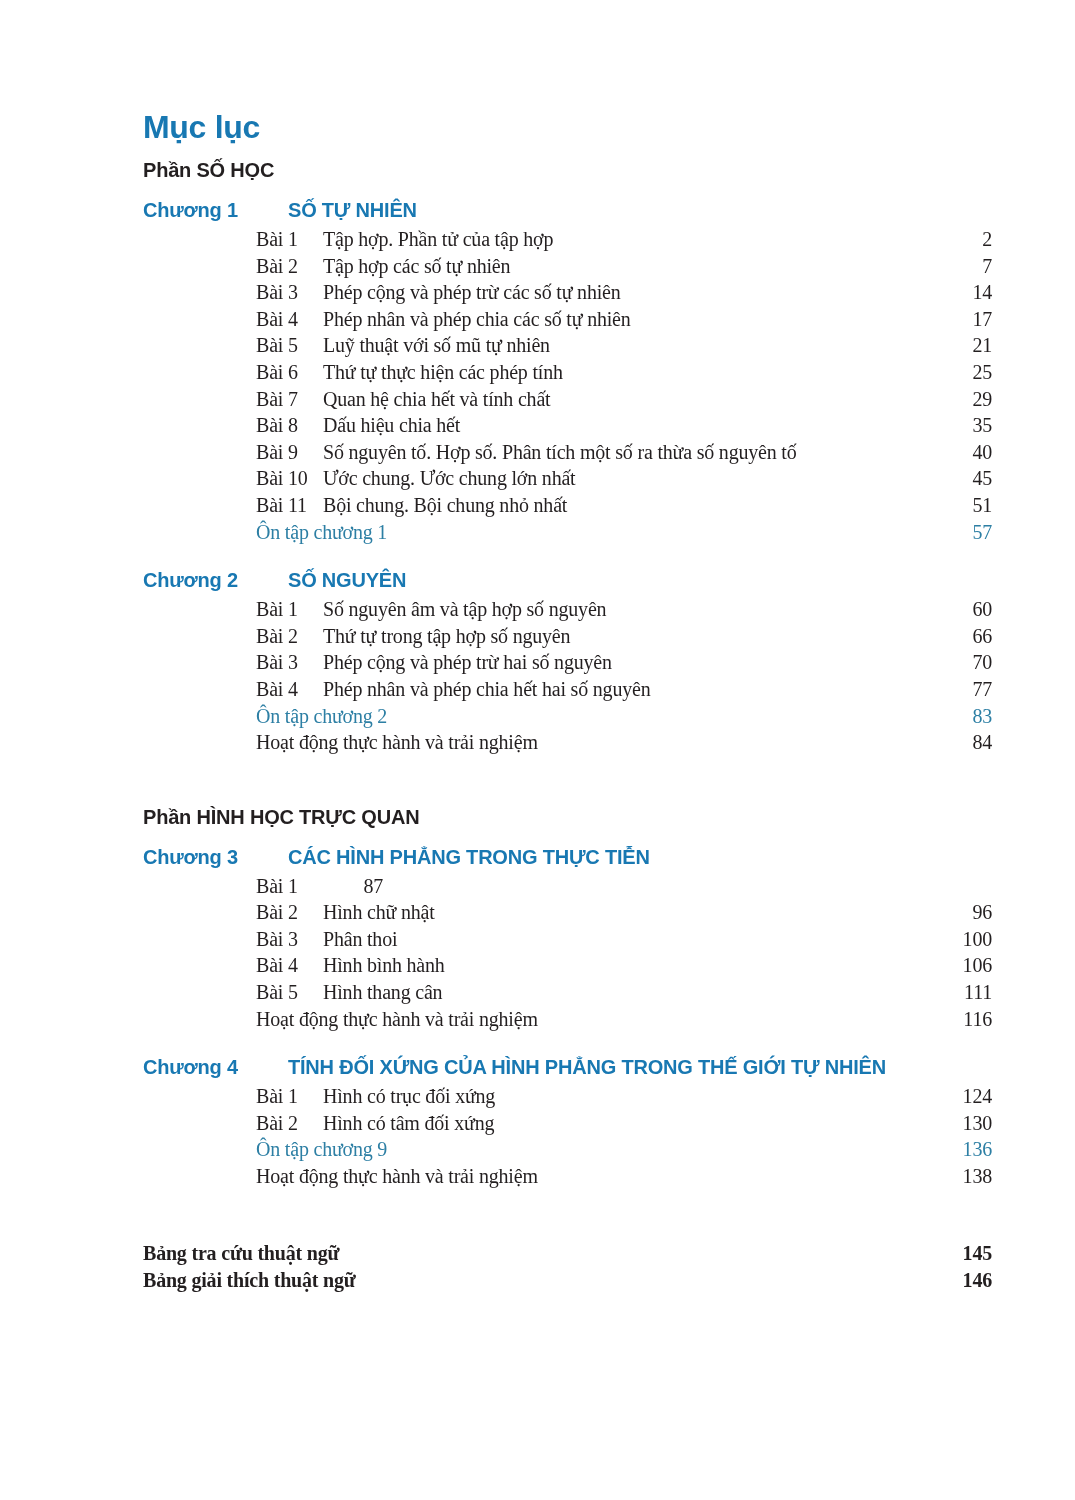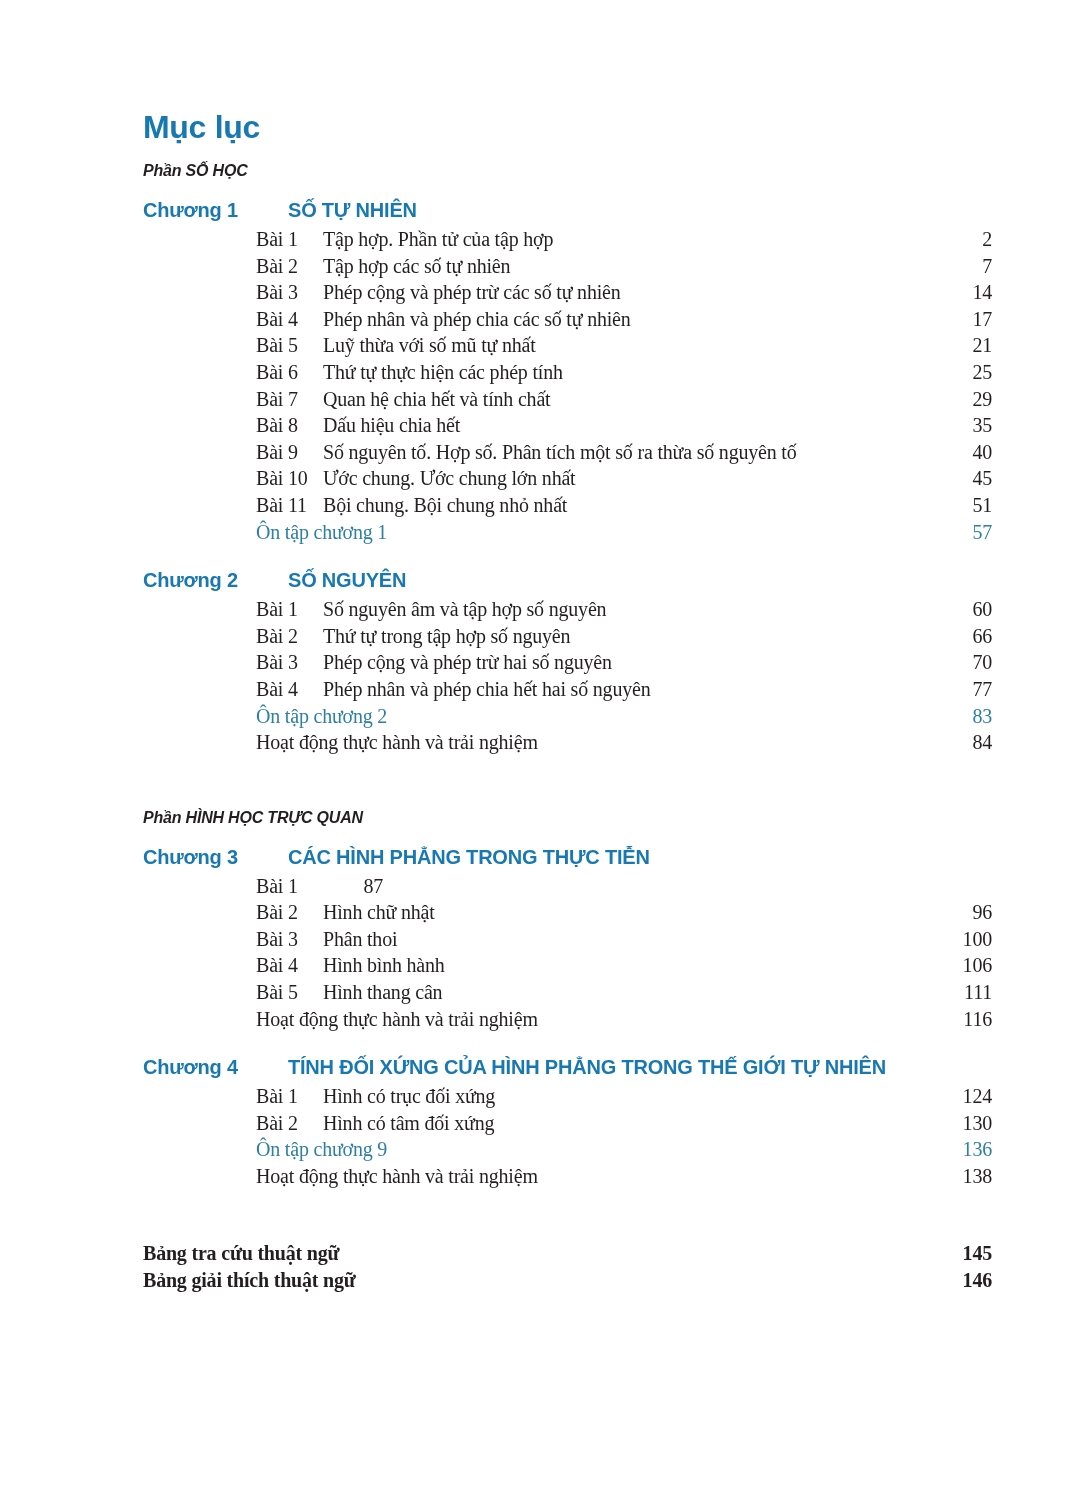--- a/index.html
+++ b/index.html
@@ -27,27 +27,26 @@
   }
   .page-title {
     font-size: 32px;
     font-weight: bold;
     color: var(--accent);
     line-height: 38px;
     margin: 0 0 11px 0;
     letter-spacing: -0.3px;
   }
   .section-part {
-    font-size: 16px;
+    font-size: 20px;
     font-weight: bold;
     line-height: 27px;
     color: var(--text);
     margin: 0 0 13px 0;
     letter-spacing: -0.2px;
-    font-style: italic;
   }
   #sections > .section-part:not(:first-child) { margin-top: 48px; }
   #sections > .section-chapter + .section-chapter { margin-top: 22px; }
 
   .chapter-head {
     display: flex;
     font-size: 20px;
     font-weight: bold;
     line-height: 27px;
     color: var(--accent);
@@ -108,21 +107,21 @@
     <span class="row-title">Phép cộng và phép trừ các số tự nhiên</span>
     <span class="row-page">14</span>
   </div>
           <div class="row">
     <span class="row-label">Bài 4</span>
     <span class="row-title">Phép nhân và phép chia các số tự nhiên</span>
     <span class="row-page">17</span>
   </div>
           <div class="row">
     <span class="row-label">Bài 5</span>
-    <span class="row-title">Luỹ thừa với số mũ tự nhất</span>
+    <span class="row-title">Luỹ thuật với số mũ tự nhiên</span>
     <span class="row-page">21</span>
   </div>
           <div class="row">
     <span class="row-label">Bài 6</span>
     <span class="row-title">Thứ tự thực hiện các phép tính</span>
     <span class="row-page">25</span>
   </div>
           <div class="row">
     <span class="row-label">Bài 7</span>
     <span class="row-title">Quan hệ chia hết và tính chất</span>

